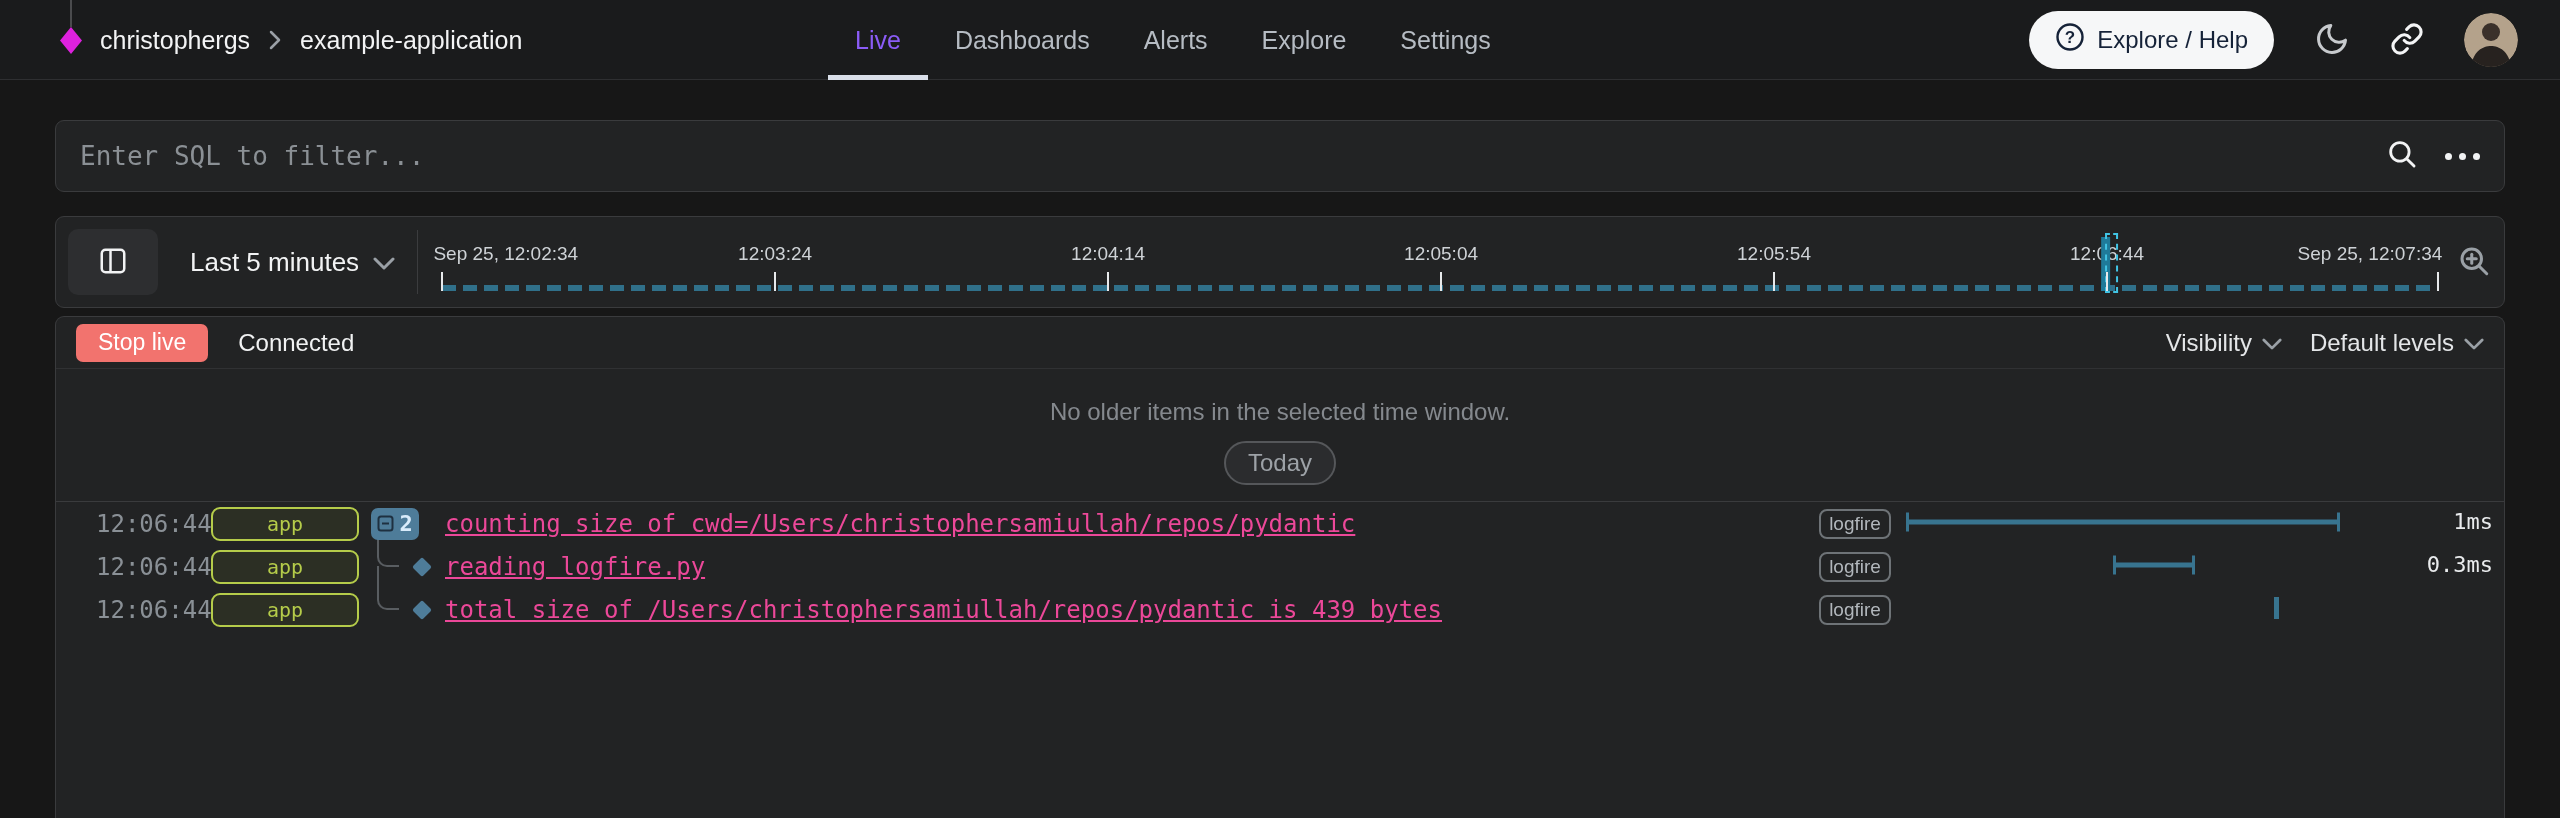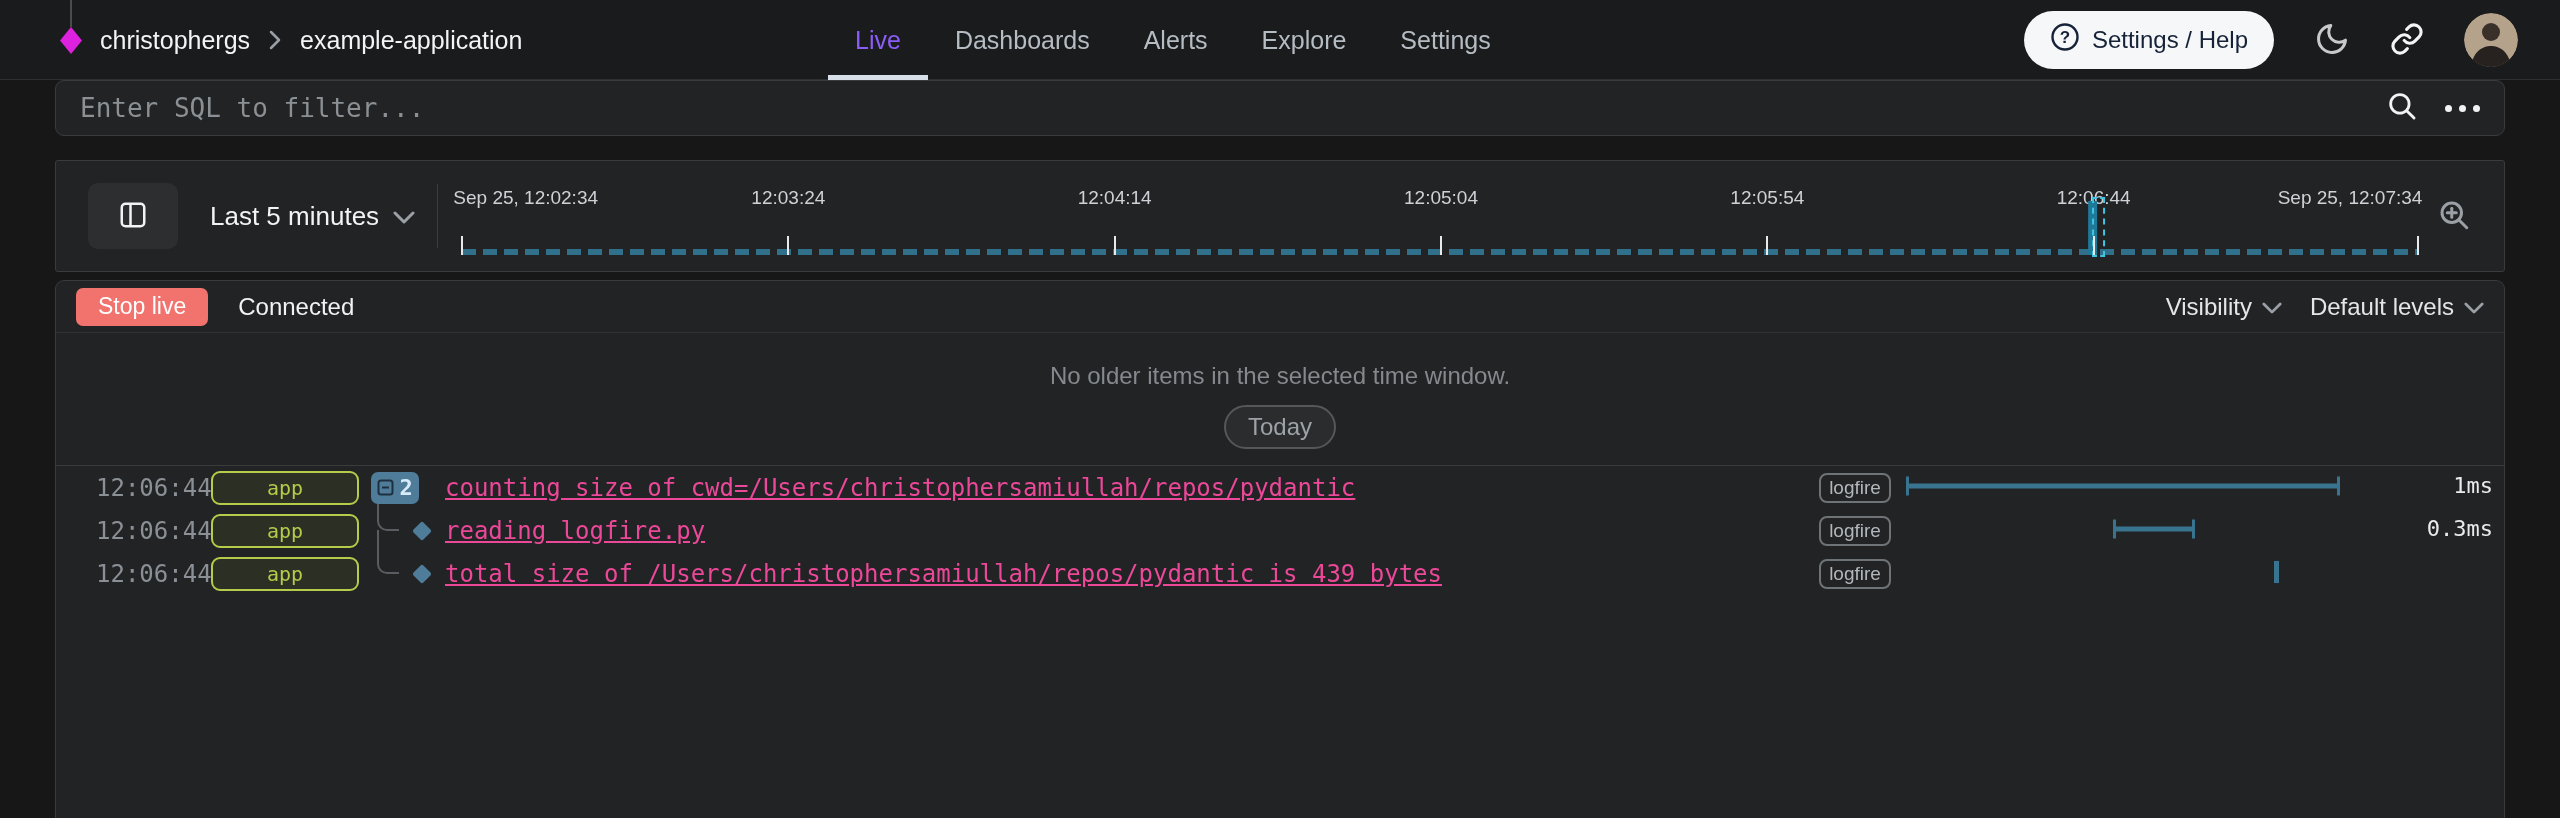--- a/index.html
+++ b/index.html
@@ -25,32 +25,32 @@
   .feedback-btn { display:flex; align-items:center; gap:12px; background:#f6f7f8; color:#152238;
     border:none; border-radius:30px; height:58px; padding:0 26px; font-size:24px; font-weight:500; cursor:pointer;
     font-family:"Liberation Sans", sans-serif; }
   .icon-btn { background:none; border:none; cursor:pointer; display:flex; align-items:center; }
   .avatar { width:54px; height:54px; border-radius:50%; overflow:hidden; display:block; }
 
   
   .content { width:2450px; margin:0 auto; }
 
   
-  .sql-box { height:56px; background:#222324; border:1px solid #3a3b3d; border-radius:9px;
+  .sql-box { margin-top:40px; height:72px; background:#222324; border:1px solid #3a3b3d; border-radius:9px;
     display:flex; align-items:center; padding:0 24px; }
   .sql-input { flex:1; background:transparent; border:none; outline:none; color:#e8e9ea;
     font-family:"DejaVu Sans Mono", monospace; font-size:26px; }
   .sql-input::placeholder { color:#8b9095; }
   .sql-icons { display:flex; align-items:center; gap:26px; }
   .dots { display:flex; gap:7px; }
   .dots span { width:7px; height:7px; border-radius:50%; background:#f2f3f4; display:block; }
 
   
-  .timebar { margin-top:24px; height:112px; background:#222324; border:1px solid #3a3b3d; border-radius:3px;
-    display:flex; align-items:center; padding:0 32px; }
+  .timebar { margin-top:24px; height:92px; background:#222324; border:1px solid #3a3b3d; border-radius:9px;
+    display:flex; align-items:center; padding:0 12px; }
   .panel-toggle { width:90px; height:66px; background:#2d2e30; border:none; border-radius:10px;
     display:flex; align-items:center; justify-content:center; cursor:pointer; }
   .range-btn { display:flex; align-items:center; gap:14px; background:none; border:none; color:#f2f3f4;
     font-size:26px; margin-left:32px; cursor:pointer; font-family:"Liberation Sans", sans-serif; }
   .tb-divider { width:1px; height:64px; background:#3b3c3e; margin:0 18px 0 22px; }
   .timeline { flex:1; position:relative; height:100%; }
   .tl-label { position:absolute; top:26px; transform:translateX(-50%); font-size:19px; color:#ced2d6; white-space:nowrap; }
   .tl-label.first { transform:translateX(-6%); }
   .tl-label.last  { transform:translateX(-97%); }
   .tl-base { position:absolute; left:0.3%; right:0.2%; bottom:16px; height:6px;
@@ -133,21 +133,21 @@
   </nav>
 
   <div class="top-right">
     <button class="feedback-btn">
       <span>
         <svg width="30" height="30" viewBox="0 0 30 30">
             <circle cx="15" cy="15" r="12.5" fill="none" stroke="#152238" stroke-width="2.4"></circle>
             <text x="15" y="21" text-anchor="middle" font-size="17" font-weight="bold" fill="#152238" font-family="Liberation Sans, sans-serif">?</text>
           </svg>
       </span>
-      <span>Settings / Help</span>
+      <span>Explore / Help</span>
     </button>
     <button class="icon-btn">
       <span>
         <svg width="36" height="36" viewBox="0 0 24 24">
             <path d="M21 12.8A9 9 0 1 1 11.2 3a7 7 0 0 0 9.8 9.8z" fill="none" stroke="#c7cacd" stroke-width="2" stroke-linecap="round" stroke-linejoin="round"></path>
           </svg>
       </span>
     </button>
     <button class="icon-btn">
       <span>

